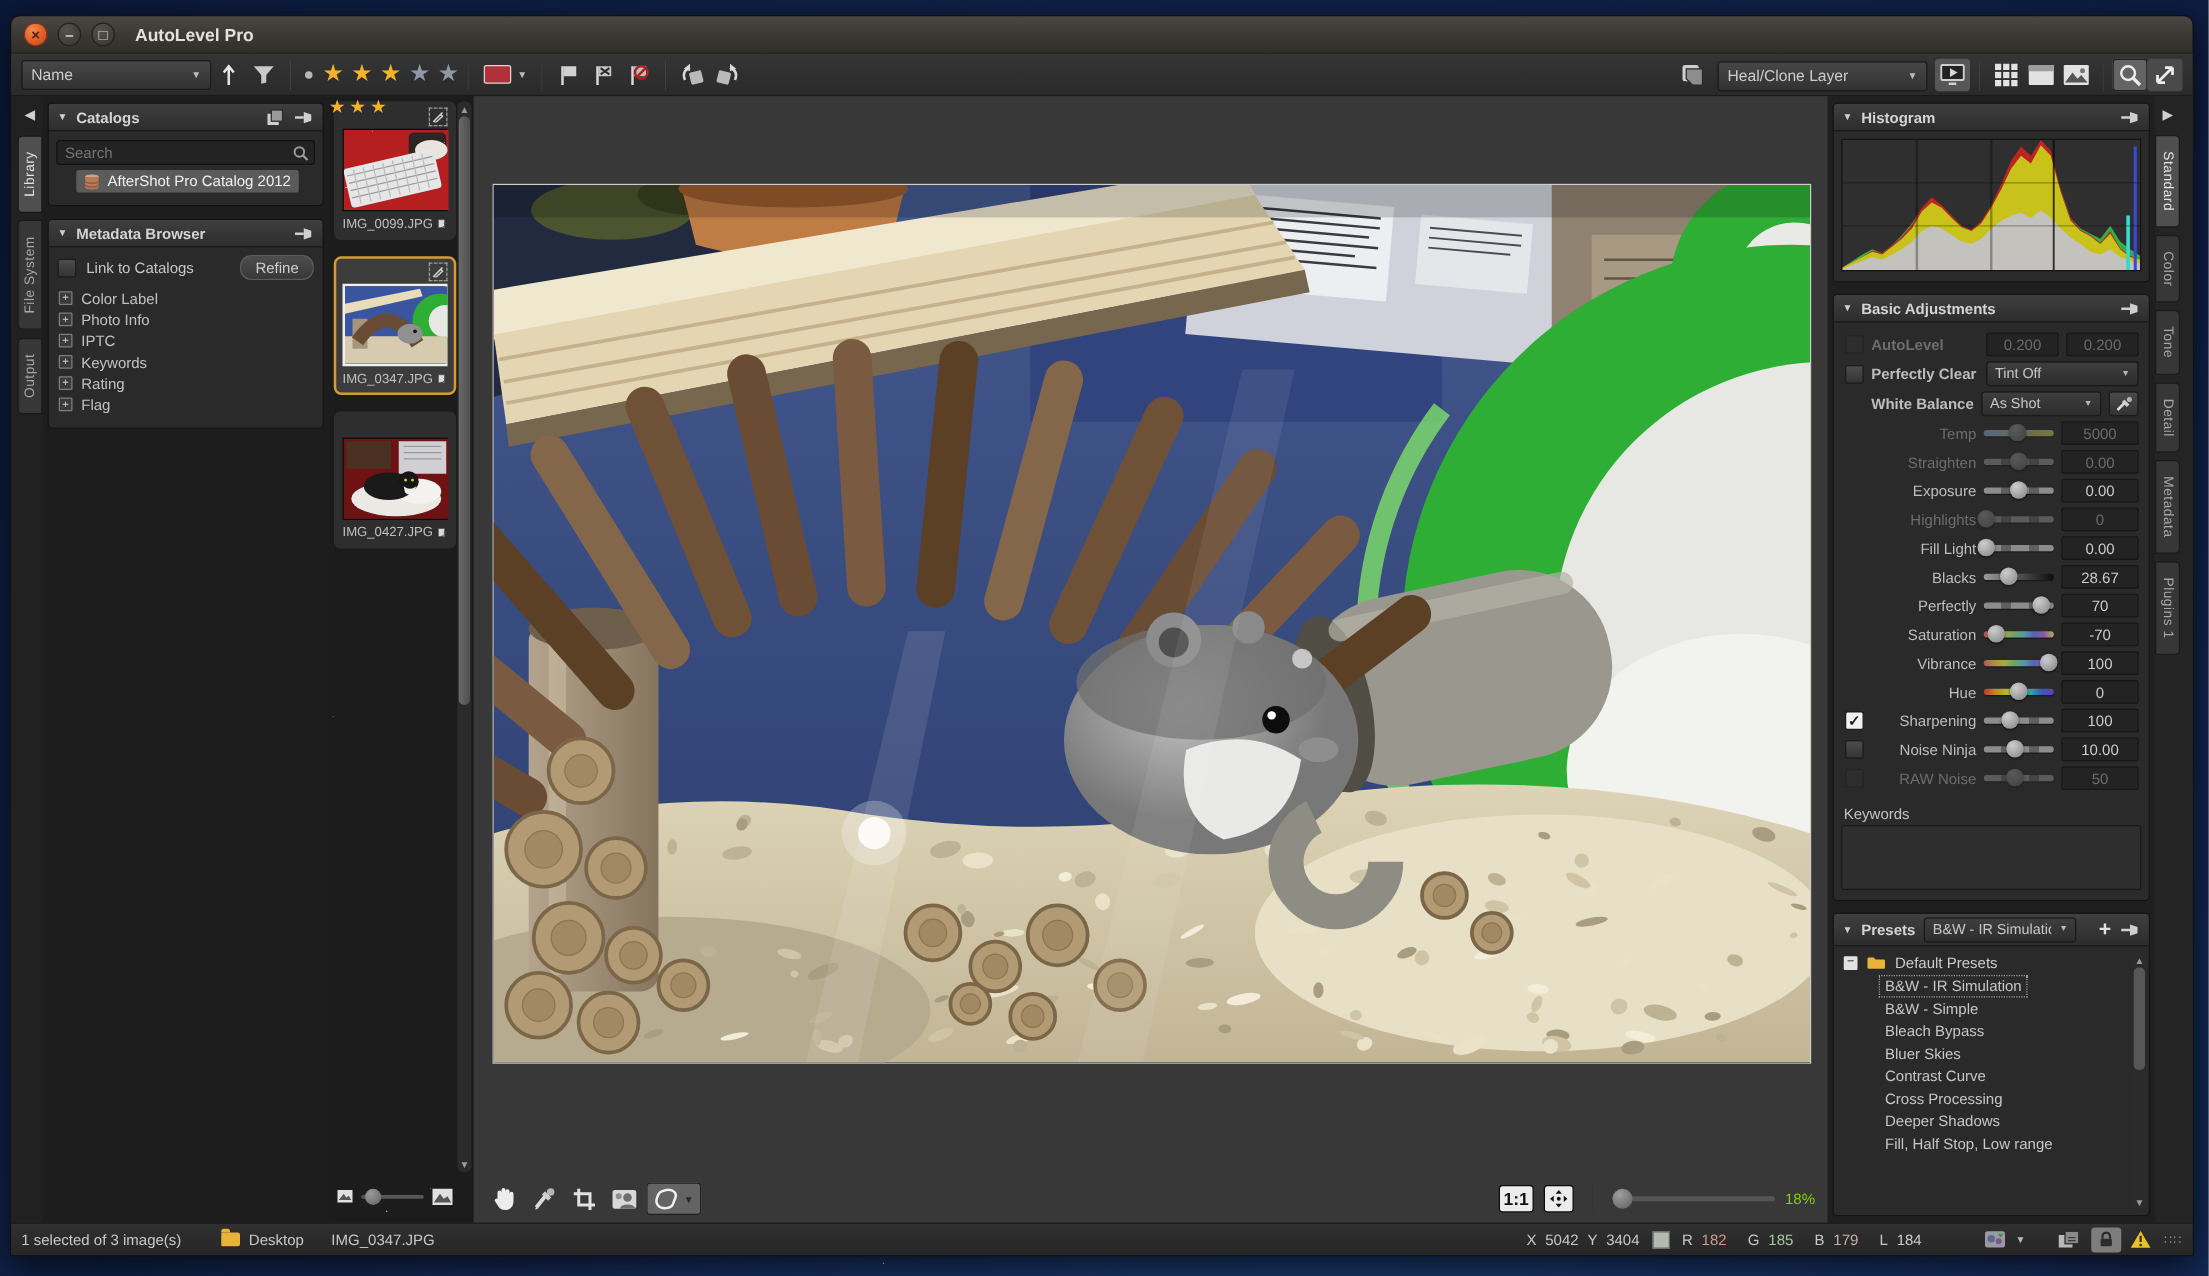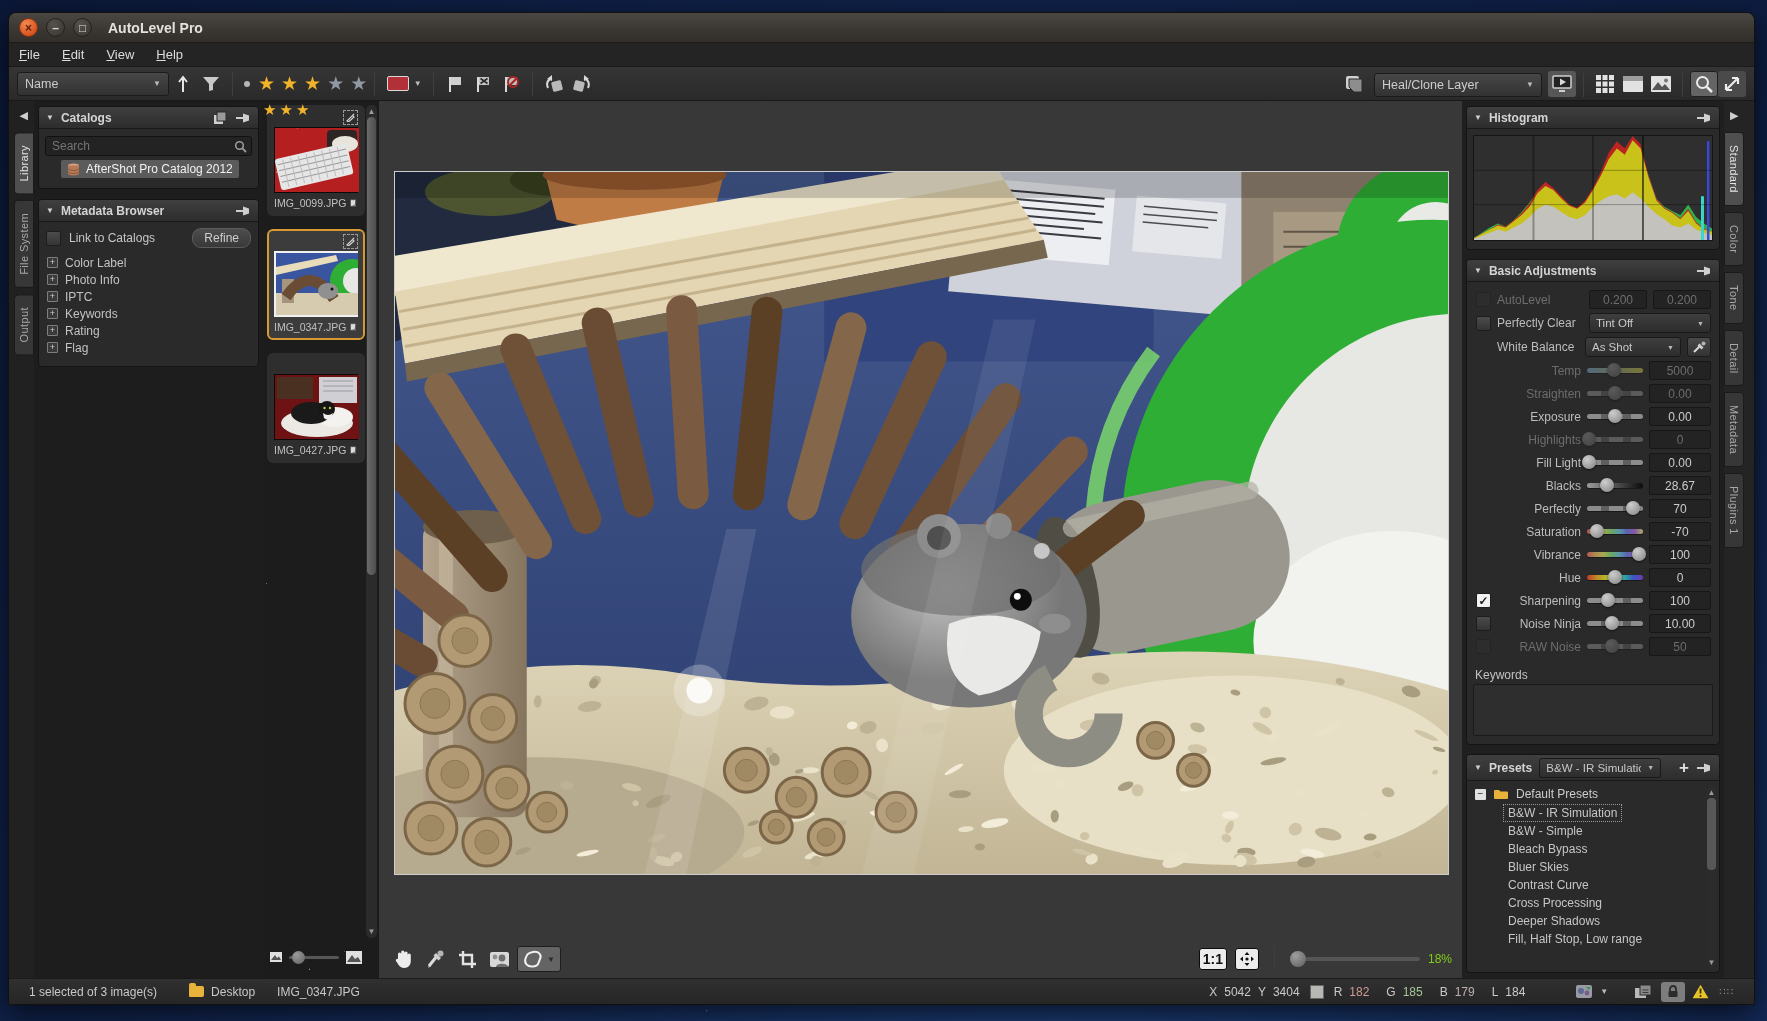--- a/index.html
+++ b/index.html
@@ -110,21 +110,21 @@
     background:radial-gradient(circle at 35% 30%,#9f9f9f,#5d5d5d); }
   .zoom-label { font-size:12px; color:#84cc16; }
   
   .right-panel { width:262px; background:#1f1f1f; padding:5px 4px; display:flex; flex-direction:column; gap:9px; }
   .histwrap { margin:6px 6px 8px; background:#2f2f2f; border:1px solid #151515; }
   
   .adj-body { padding:6px 6px 4px; }
   .adj-row { position:relative; display:flex; align-items:center; gap:6px; padding:2px 2px 2px 24px; min-height:21px; }
   .adj-row .cb { position:absolute; left:3px; }
   .sl-label { width:84px; text-align:right; font-size:12px; color:#bdbdbd; flex:0 0 auto; white-space:nowrap; }
-  .sl-label.left { text-align:left; flex:1; width:auto; }
+  .sl-label.left { text-align:left; flex:1; width:auto;font-weight:bold; }
   .sl-track { flex:1; height:5px; border-radius:3px; position:relative; background:linear-gradient(90deg,#7b7b7b,#8a8a8a); box-shadow:0 1px 0 rgba(0,0,0,.4); }
   .track-plain { background:repeating-linear-gradient(90deg,#8c8c8c 0 14px,#5f5f5f 14px 22px); }
   .track-temp { background:linear-gradient(90deg,#7fa7cc,#9fae7a 55%,#c9c24a); }
   .track-blacks { background:linear-gradient(90deg,#9a9a9a,#0c0c0c); }
   .track-rainbow { background:linear-gradient(90deg,#b05656,#b08a50,#a8a850,#6aa85e,#5898a8,#5864b0,#8858a8,#a8b058); }
   .track-hue { background:linear-gradient(90deg,#c03828,#c08828,#b8b828,#48a838,#30a8a0,#3858c0,#7038b0); }
   .sl-thumb { position:absolute; top:-5px; width:14px; height:14px; border-radius:50%; margin-left:-7px;
     background:radial-gradient(circle at 35% 30%,#cdcdcd,#828282); box-shadow:0 1px 2px rgba(0,0,0,.6); }
   .sl-value { width:62px; height:19px; background:#232323; border:1px solid #171717; border-radius:2px;
     color:#cccccc; font-size:12px; display:flex; align-items:center; justify-content:center; flex:0 0 auto; }
@@ -147,21 +147,21 @@
   .minusbox { width:11px; height:11px; background:#e2e2e2; color:#222; font-size:10px; line-height:10px; text-align:center; border-radius:1px; }
   .pitem { margin-left:28px; font-size:12px; color:#c6c6c6; padding:1px 4px; border:1px dotted transparent; width:fit-content; white-space:nowrap; }
   .pitem.selected { border-color:#9a9a9a; }
   .pscroll { position:absolute; right:2px; top:6px; bottom:4px; width:11px; background:#2b2b2b; border-radius:5px; }
   .pscroll .thumbbar { position:absolute; left:1px; right:1px; top:11px; height:40%; background:#575757; border-radius:4px; }
   .pscroll .arr { position:absolute; left:0; right:0; text-align:center; color:#9a9a9a; font-size:8px; }
   .manage-row { display:flex; justify-content:flex-end; padding:6px 8px 8px; }
   .manage-row .btn { border-radius:4px; padding:3px 13px; }
   
   .statusbar { height:26px; background:linear-gradient(#303030,#262626); border-top:1px solid #1a1a1a;
-    display:flex; align-items:center; gap:8px; padding:0 20px; font-size:12px; color:#c8c8c8; }
+    display:flex; align-items:center; gap:8px; padding:0 8px; font-size:12px; color:#c8c8c8; }
   .statusbar .grp { display:flex; align-items:center; gap:7px; }
   .statusbar .folder { width:15px; height:11px; background:#e8b33a; border-radius:1px 2px 2px 1px; position:relative; }
   .statusbar .folder::before { content:""; position:absolute; top:-3px; left:0; width:7px; height:3px; background:#e8b33a; border-radius:2px 2px 0 0; }
   .sright { margin-left:auto; display:flex; align-items:center; gap:10px; }
   .pxswatch { width:14px; height:14px; border:1px solid #666; }
   .rgbv { width:30px; text-align:left; } .rv{color:#cf9a93;} .gv{color:#a5c79a;} .bv{color:#bfb0af;} .lv{color:#cccccc;}
   .lockbtn { width:24px; height:20px; background:#7d7d7d; border-radius:3px; display:inline-flex; align-items:center; justify-content:center; }
   .grip { color:#8f8f8f; font-size:10px; letter-spacing:1px; }
   svg.icon { display:block; }
 </style>
@@ -173,26 +173,20 @@
 
 <div class="window">
 
   <div class="titlebar">
     <span class="wbtn close">×</span>
     <span class="wbtn">–</span>
     <span class="wbtn">□</span>
     <span class="title">AutoLevel Pro</span>
   </div>
 
-  <div class="menubar">
-        <span class="mitem"><u>F</u>ile</span>
-        <span class="mitem"><u>E</u>dit</span>
-        <span class="mitem"><u>V</u>iew</span>
-        <span class="mitem"><u>H</u>elp</span>
-      </div>
 
   <div class="toolbar">
     <div class="combo" style="width:152px">
       <span>Name</span>
       <span class="caret">▼</span>
     </div>
     <span class="tbtn">
       <svg class="icon" width="14" height="18" viewBox="0 0 14 18">
             <path d="M7 17 V3 M3 7 L7 2 L11 7" stroke="#e6e6e6" stroke-width="2" fill="none"></path>
           </svg>

